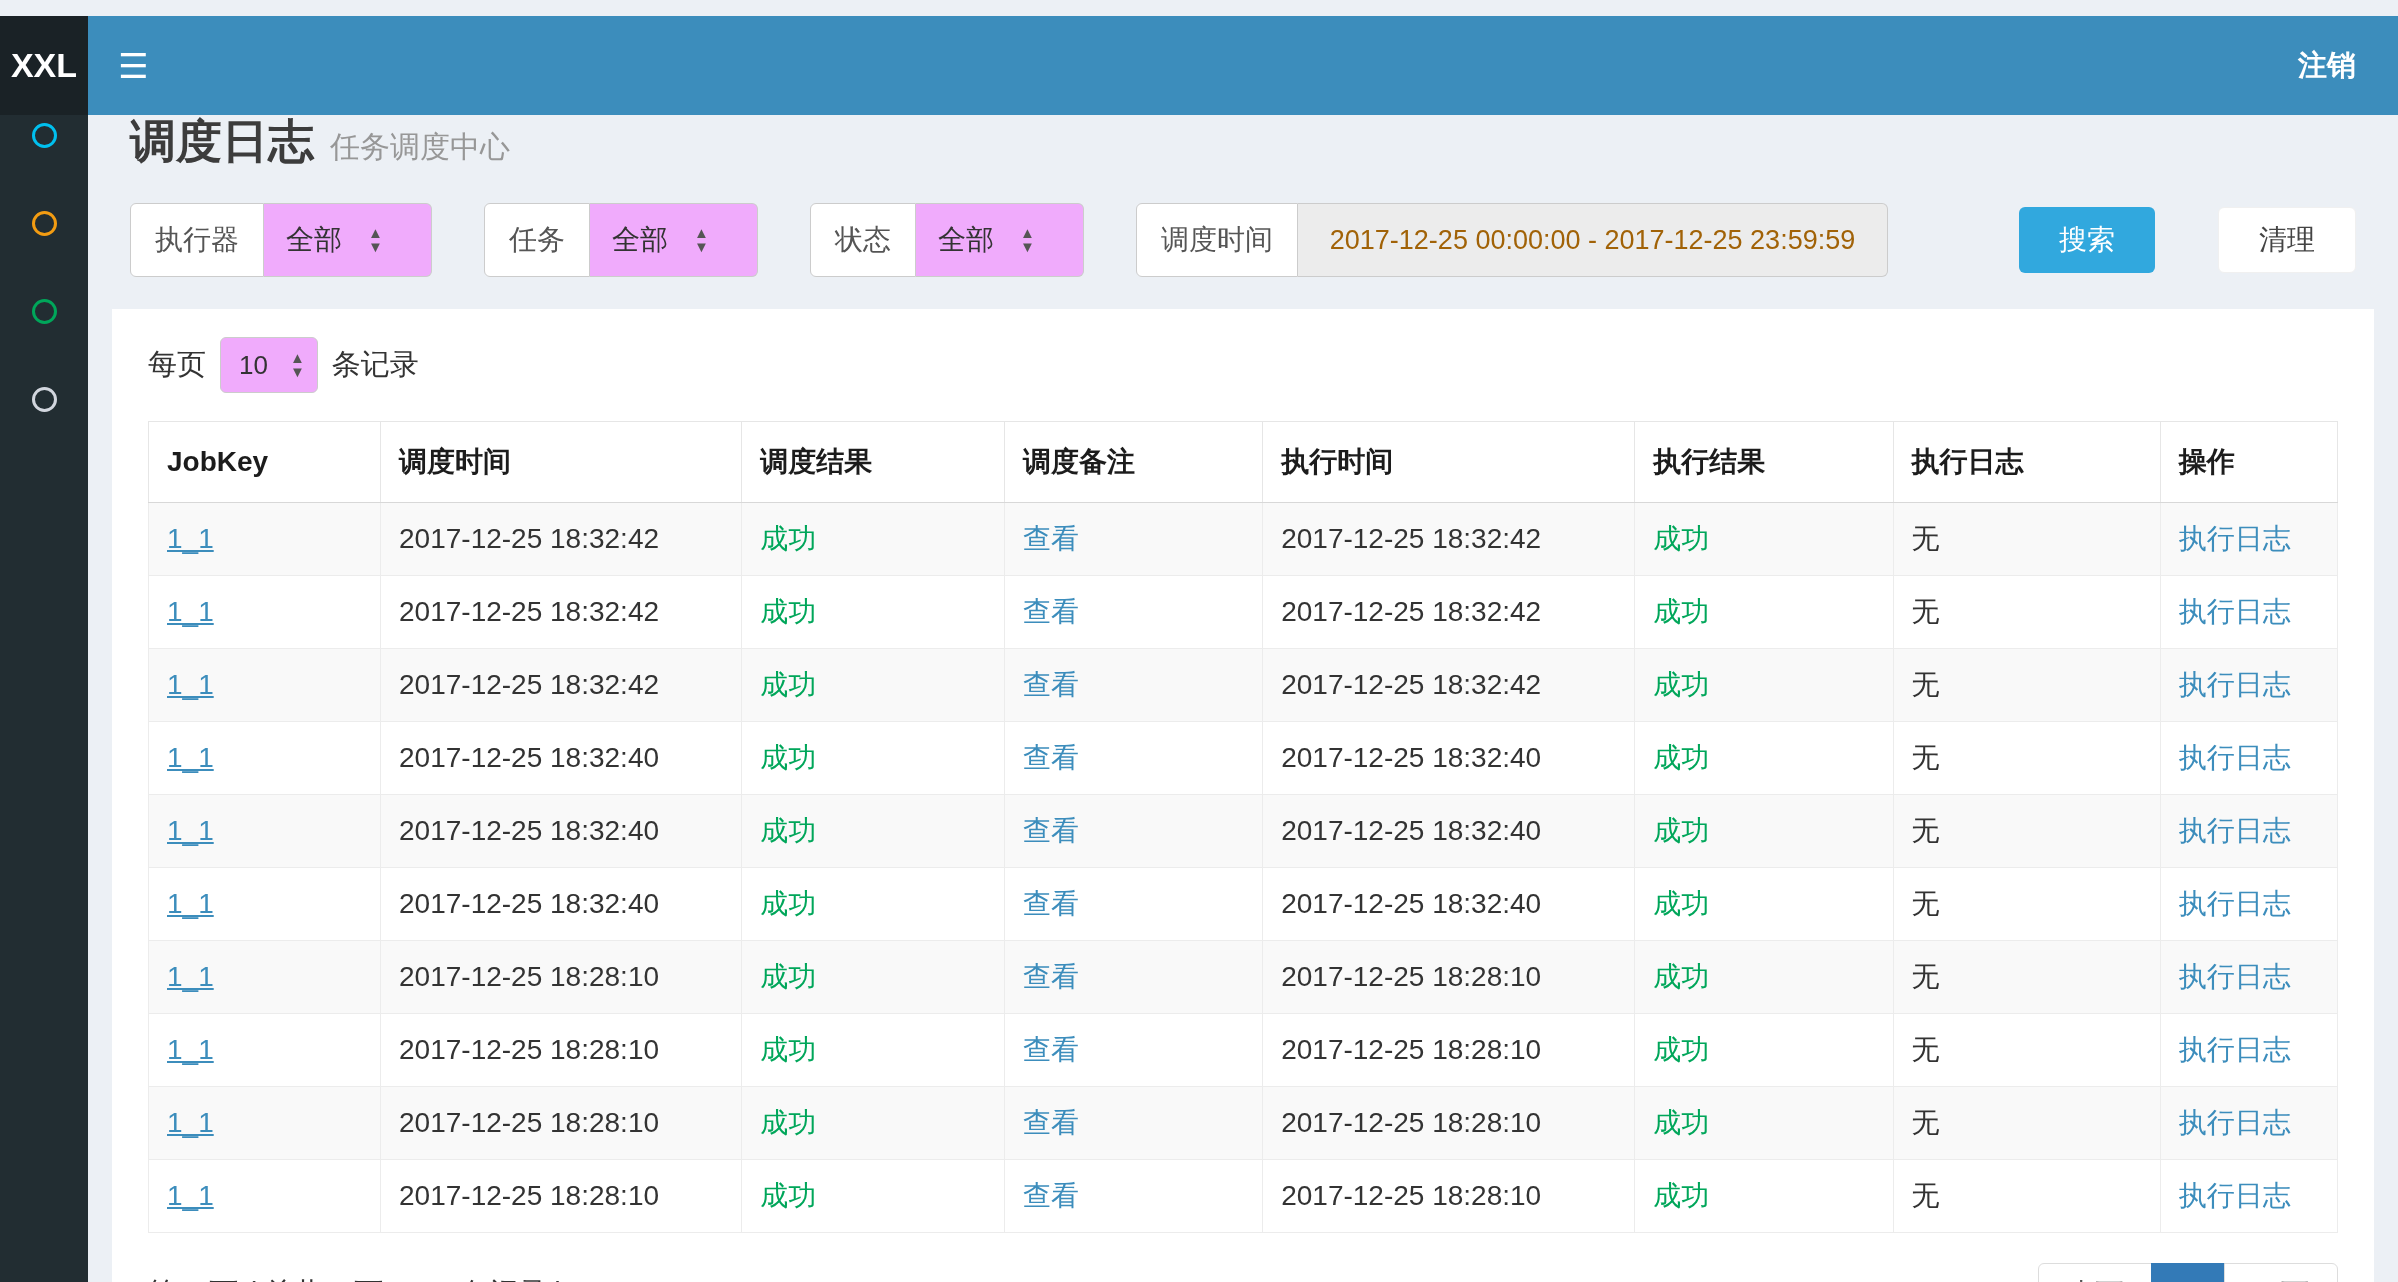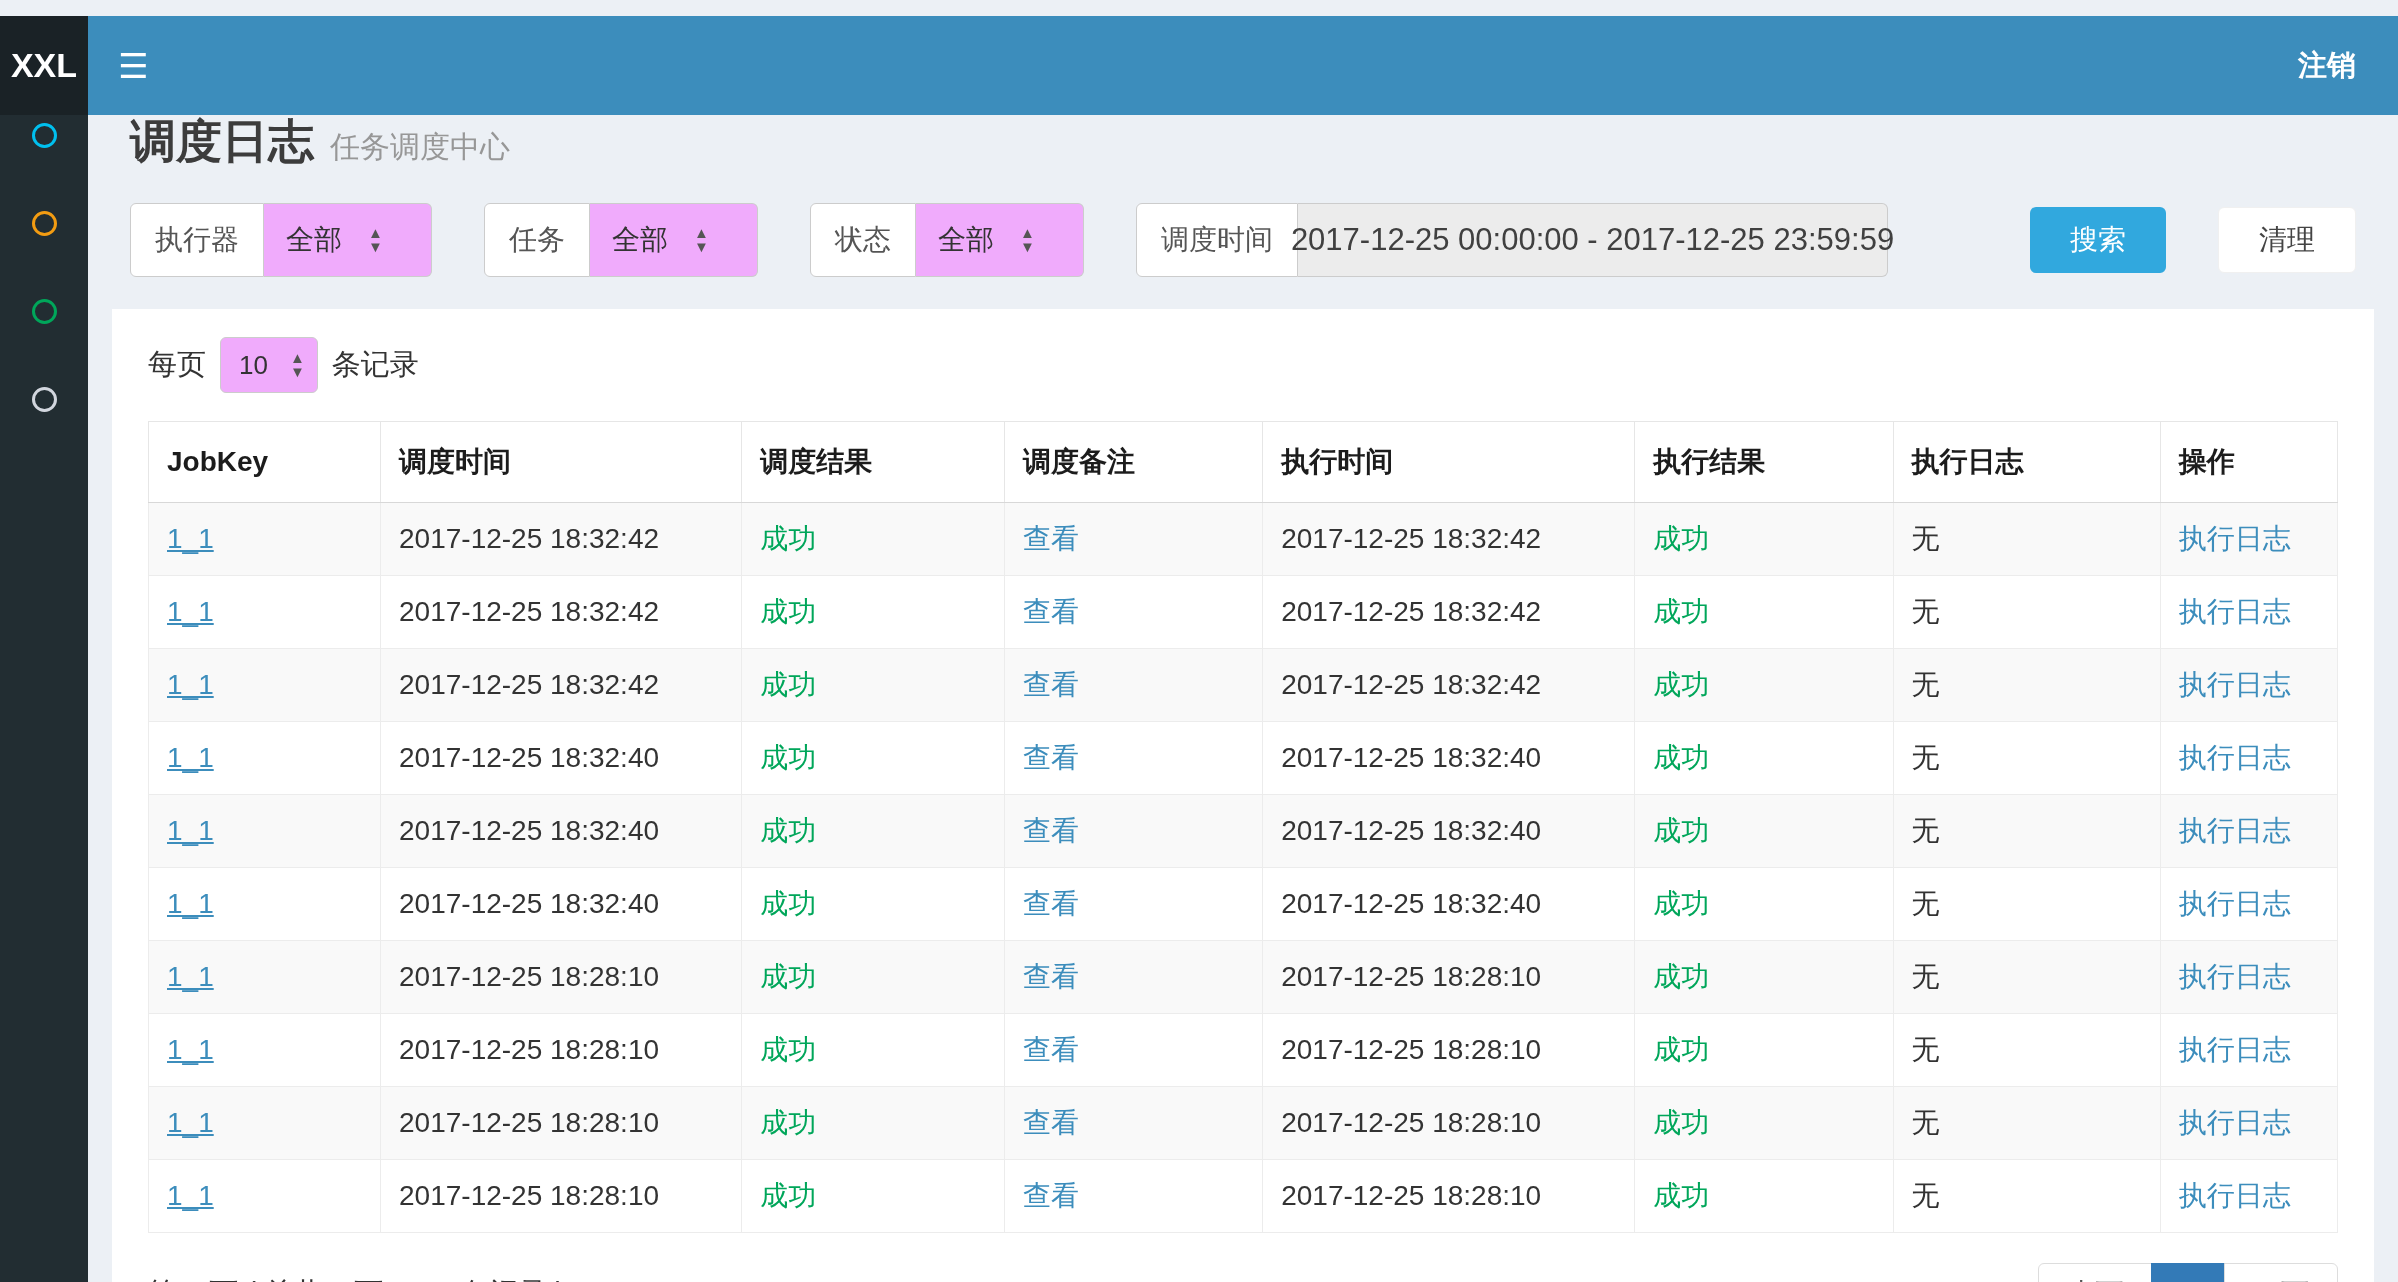--- a/index.html
+++ b/index.html
@@ -23,22 +23,22 @@
   .content-header { padding:34px 42px 30px; }
   .page-title { font-size:46px; font-weight:700; color:#3c3c3c; display:inline; }
   .page-subtitle { font-size:30px; color:#979797; margin-left:16px; }
   
   .filters { display:flex; align-items:center; padding:0 42px; margin-bottom:32px; gap:52px; }
   .input-group { display:flex; height:74px; }
   .addon { background:#fff; border:1px solid #ccc; padding:0 24px; display:flex; align-items:center; font-size:28px; color:#555; border-radius:6px 0 0 6px; white-space:nowrap; }
   .sel { border:1px solid #ccc; border-left:none; background:#f0abfc; display:flex; align-items:center; justify-content:flex-start; gap:26px; padding:0 16px 0 22px; font-size:28px; color:#333; border-radius:0 6px 6px 0; min-width:168px; cursor:pointer; }
   .stepper { display:flex; flex-direction:column; color:#555; }
   .stepper i { font-style:normal; font-size:15px; line-height:14px; }
-  .date-input { background:#ececec; border:1px solid #ccc; border-left:none; color:#404040; font-size:31px; display:flex; align-items:center; justify-content:center; width:590px; border-radius:0 6px 6px 0; white-space:nowrap; cursor:text; }
-  .btn { height:66px; padding:0 40px; font-size:28px; border-radius:6px; display:flex; align-items:center; justify-content:center; cursor:pointer; border:none; white-space:nowrap; }
+  .date-input { background:#ececec; border:1px solid #ccc; border-left:none; color:#a16207; font-size:27px; display:flex; align-items:center; justify-content:center; width:590px; border-radius:0 6px 6px 0; white-space:nowrap; cursor:text; }
+  .btn { height:66px; padding:0 40px; font-size:28px; border-radius:6px; display:flex; align-items:center; justify-content:center; cursor:pointer; border:none; white-space:nowrap;margin-left:11px; }
   .btn-search { background:var(--search-btn-bg,#31a8de); color:#fff; margin-left:auto; }
   .btn-clear { background:#fff; color:#444; border:1px solid #f0f0f0; }
   
   .box { background:#fff; margin:0 24px; padding:28px 36px 30px; min-height:930px; }
   .page-size { display:flex; align-items:center; gap:14px; font-size:29px; color:#333; }
   .sel.small { height:56px; min-width:0; border:1px solid #ccc; border-radius:6px; padding:0 12px 0 18px; font-size:26px; gap:22px; }
   
   table { width:100%; border-collapse:collapse; table-layout:fixed; margin-top:28px; }
   th { font-size:28px; font-weight:700; color:#1c1c1c; text-align:left; padding:21px 18px; border:1px solid #e6e6e6; border-bottom:1px solid #d8d8d8; background:#fff; white-space:nowrap; }
   td { font-size:28px; color:#333; padding:17px 18px; border:1px solid #ececec; white-space:nowrap; overflow:hidden; }

